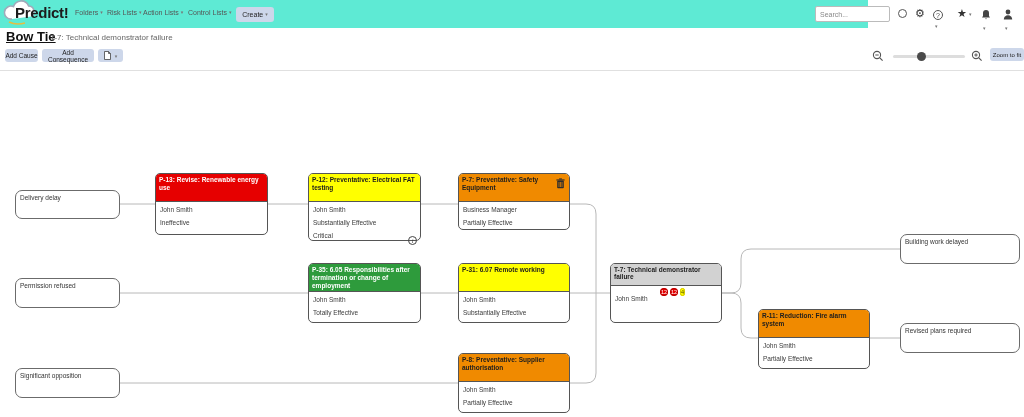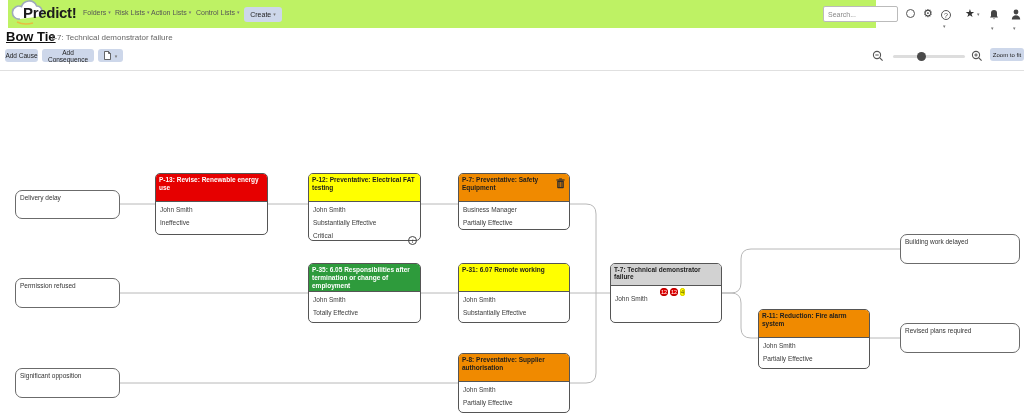--- a/index.html
+++ b/index.html
@@ -1,20 +1,20 @@
 <!DOCTYPE html>
 <html><head>
 <meta charset="utf-8">
 <style>
   * { margin:0; padding:0; box-sizing:border-box; }
   html,body { font-family:"Liberation Sans", sans-serif; background:#fff; }
   #page { position:relative; width:1024px; height:417px; background:#fff; overflow:hidden; }
 
   
-  #topbar { position:absolute; left:8px; top:0; width:868px; height:28px; background:#bef264; }
+  #topbar { position:absolute; left:0; top:0; width:868px; height:28px; background:#5eead4; }
   .logo { position:absolute; left:2px; top:0; width:110px; height:28px; cursor:pointer; }
   .logo-text { position:absolute; left:13px; top:4px; font-size:15px; font-weight:bold; color:#1c1c1c; letter-spacing:-0.3px; }
   .menu-item { position:absolute; top:9px; font-size:7px; color:#555; white-space:nowrap; cursor:pointer; }
   .caret { font-size:5px; color:#777; margin-left:2px; vertical-align:1px; }
   .btn { background:#cdd7ea; border:none; border-radius:3px; color:#222; text-align:center; cursor:pointer; font-family:"Liberation Sans",sans-serif; }
   #create-btn { position:absolute; left:236px; top:7px; width:38px; height:15px; font-size:7px; }
   #search-box { position:absolute; left:815px; top:6px; width:75px; height:16px; border:1px solid #bbb; border-radius:2px; font-size:7px; padding:0 4px; color:#333; }
   #search-box::placeholder { color:#888; }
   .tb-icon { position:absolute; top:8px; font-size:11px; color:#333; line-height:11px; cursor:pointer; }
   .ring { display:inline-block; width:9px; height:9px; border:1.5px solid #555; border-radius:50%; }

